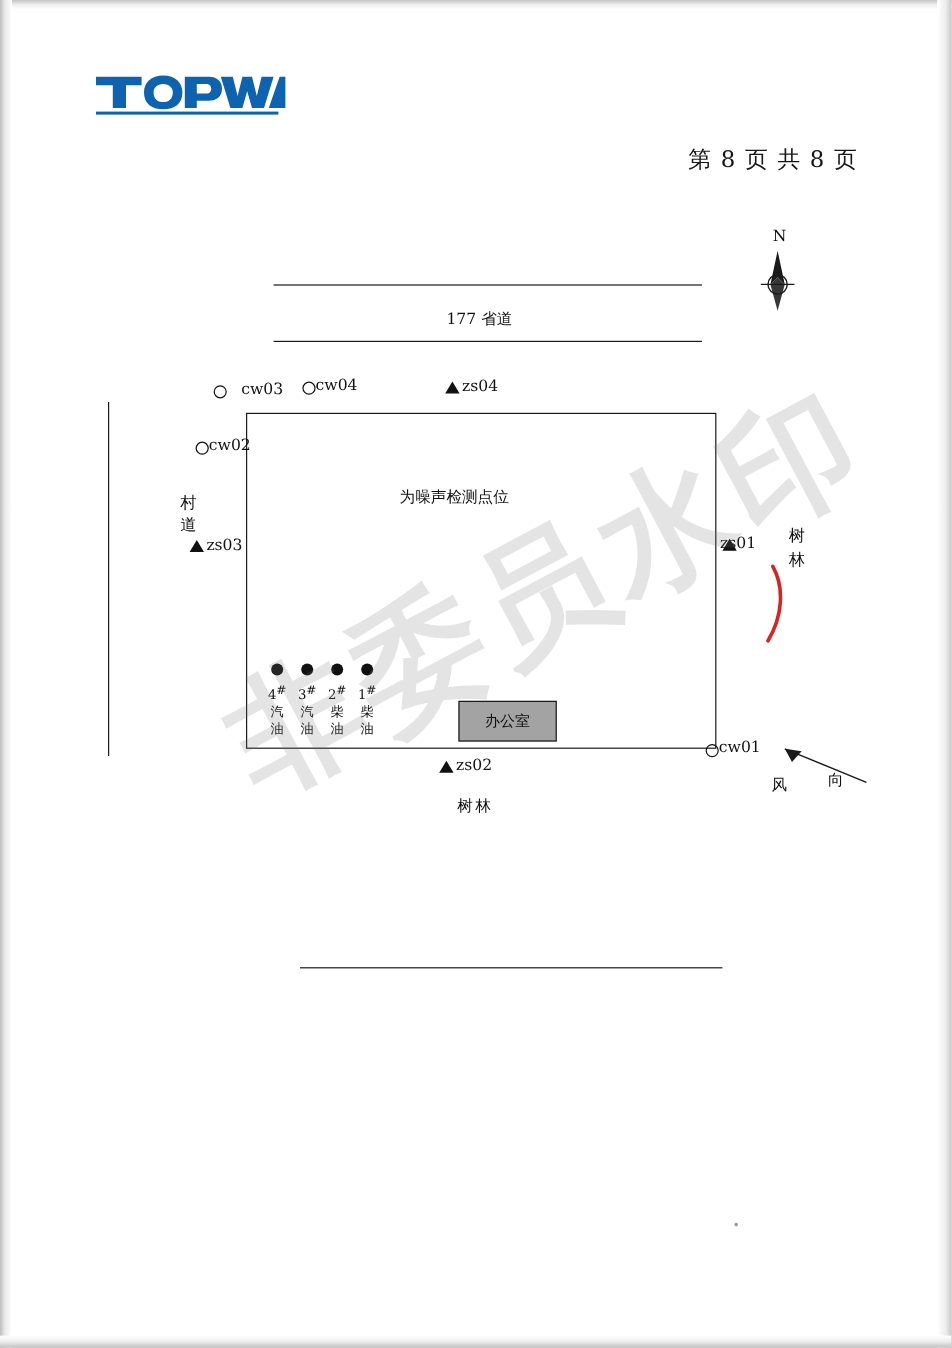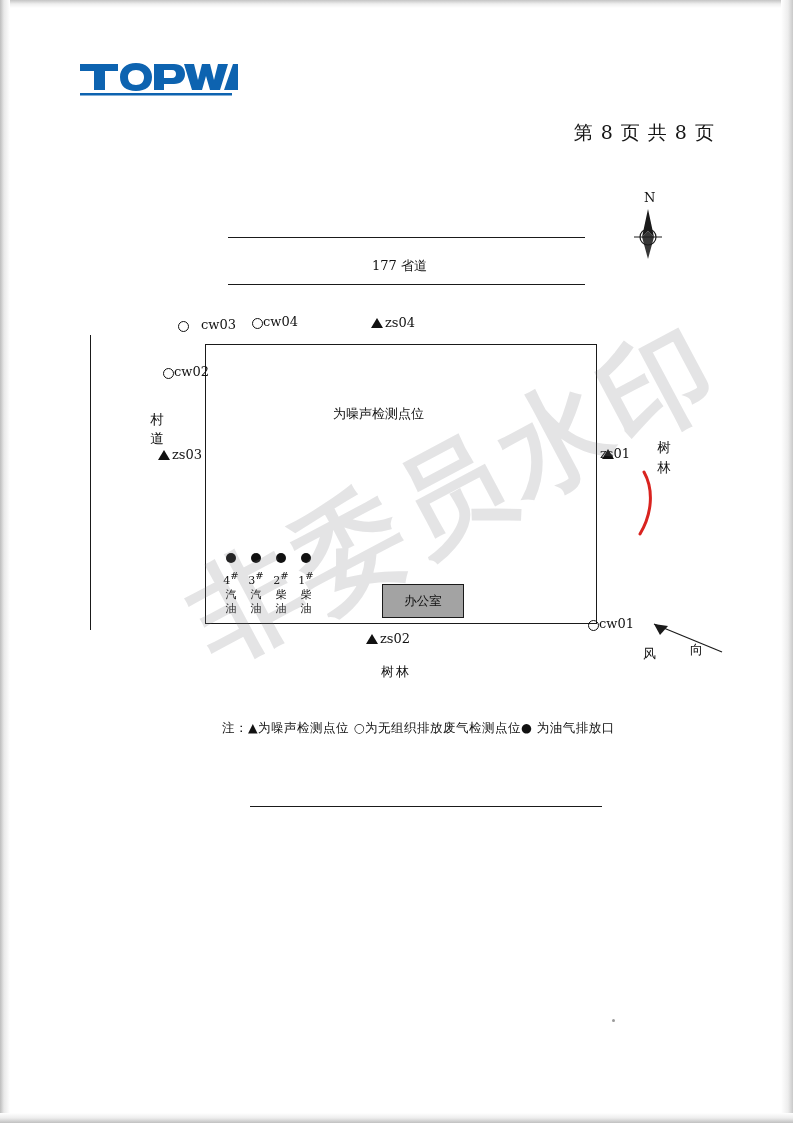--- a/index.html
+++ b/index.html
@@ -318,21 +318,20 @@
 
     <div class="abs" style="left:650px; top:618px;">
       <svg width="80" height="40" viewBox="0 0 80 40" xmlns="http://www.w3.org/2000/svg">
         <line x1="4" y1="6" x2="72" y2="34" stroke="#1a1a1a" stroke-width="1.2"></line>
         <polygon points="4,6 18,8 10,17" fill="#1a1a1a"></polygon>
       </svg>
     </div>
     <div class="label" style="left:643px; top:645px;">风</div>
     <div class="label" style="left:690px; top:641px;">向</div>
 
-    <div class="legend" style="left:222px; top:720px;">注：▲为噪声检测点位  ○为无组织排放废气检测点位● 为油气排放口</div>
 
     <div class="abs hline" style="left:250px; top:806px; width:352px;"></div>
   </div>
 
   <div class="watermark">非委员水印</div>
 
   <div class="speck" style="left:612px; top:1019px;"></div>
 
 </div>
 

